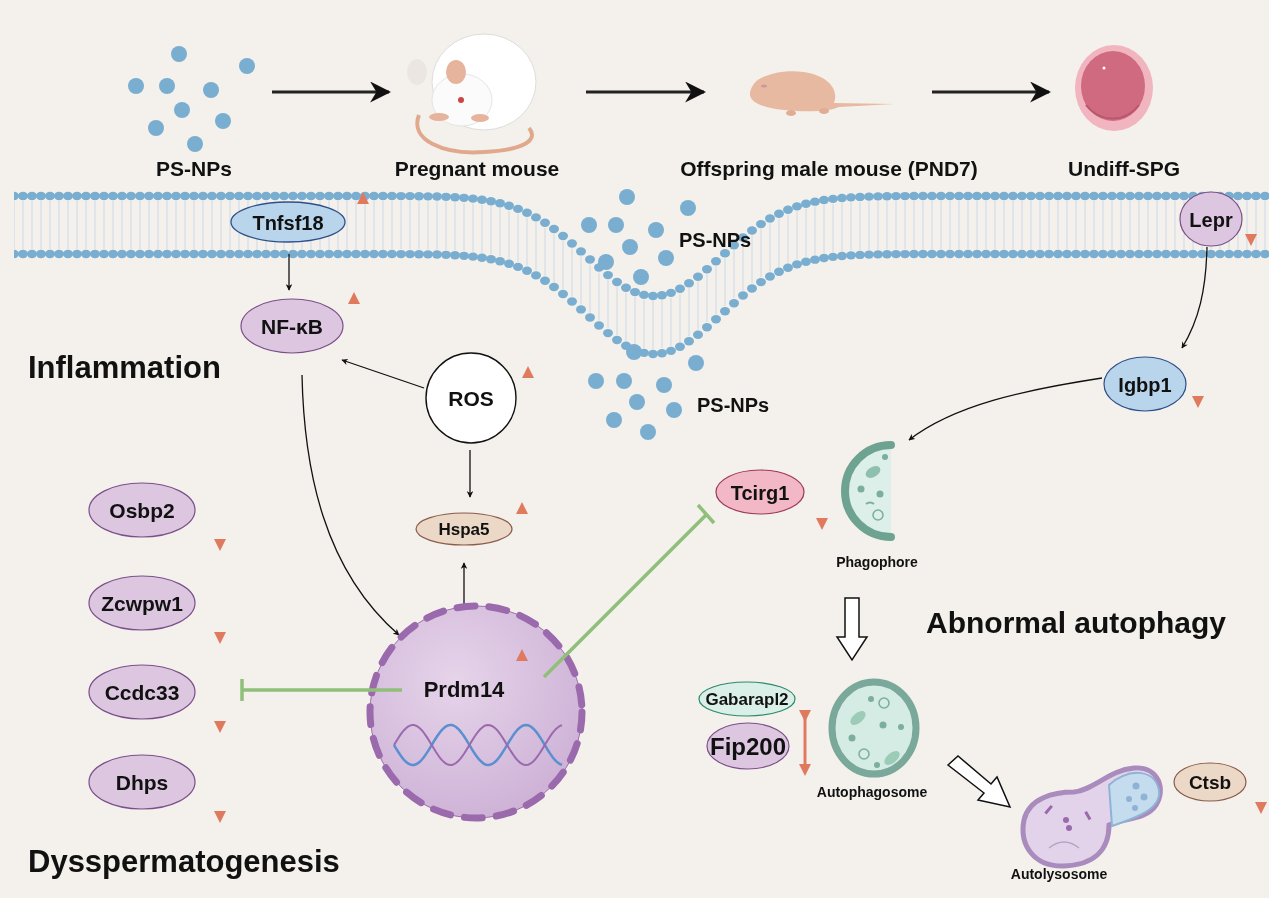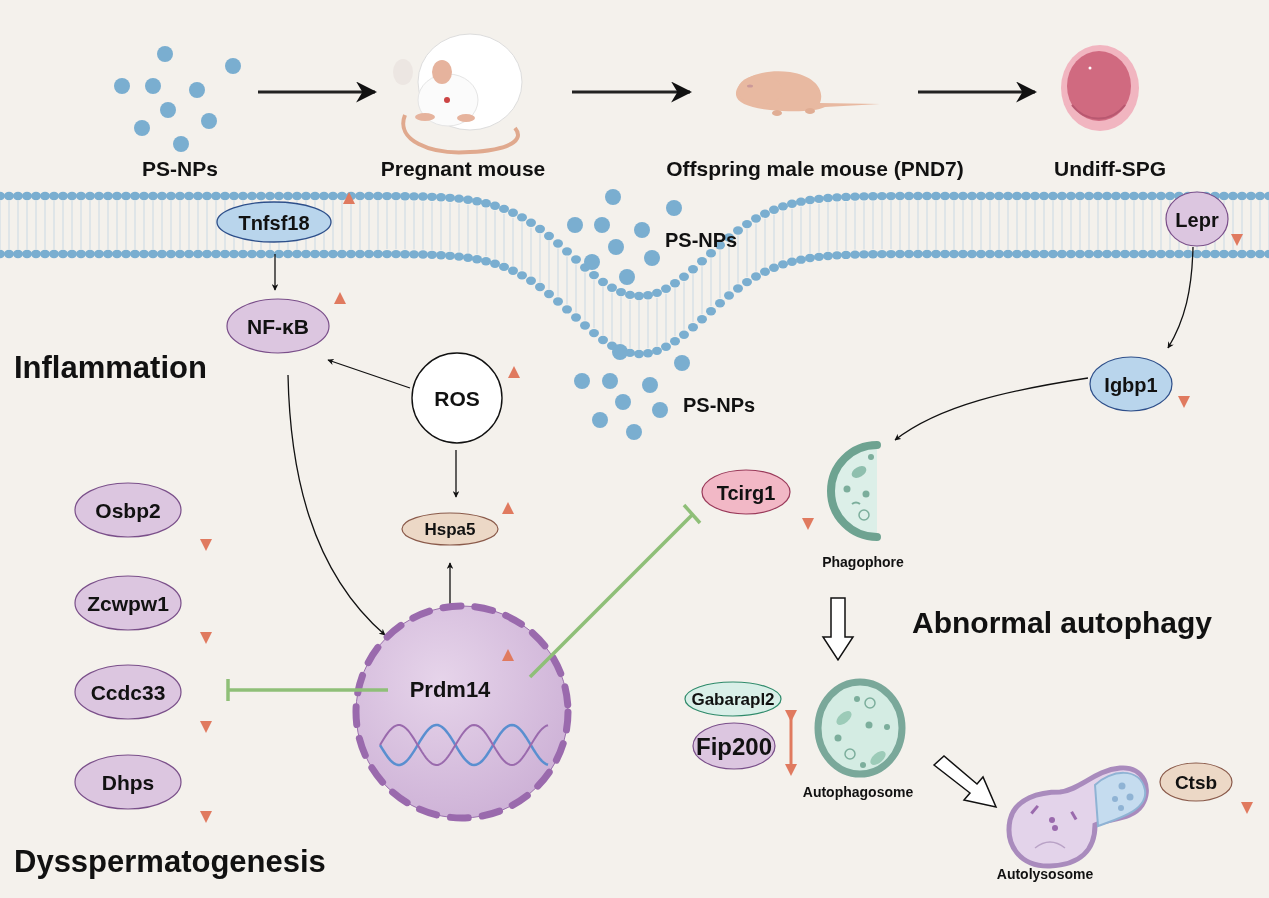--- a/index.html
+++ b/index.html
@@ -1,17 +1,17 @@
 <!DOCTYPE html>
 <html><head>
 <meta charset="utf-8">
 <style>
   html, body { margin:0; padding:0; }
   body { width:1269px; height:898px; background:#f4f1ec; overflow:hidden; font-family:"Liberation Sans", sans-serif; }
-  #stage { position:relative; width:1014px; height:898px; }
+  #stage { position:relative; width:1014px; height:898px;margin-left:14px; }
   svg { position:absolute; left:0; top:0; }
   .lbl { font-family:"Liberation Sans", sans-serif; font-weight:bold; fill:#111; }
 </style>
 </head>
 <body>
 
 <div id="stage">
 <svg width="1269" height="898" viewBox="0 0 1269 898" xmlns="http://www.w3.org/2000/svg">
   <defs>
     <marker id="ah" viewBox="0 0 10 10" refX="9" refY="5" markerWidth="7" markerHeight="7" orient="auto-start-reverse">

